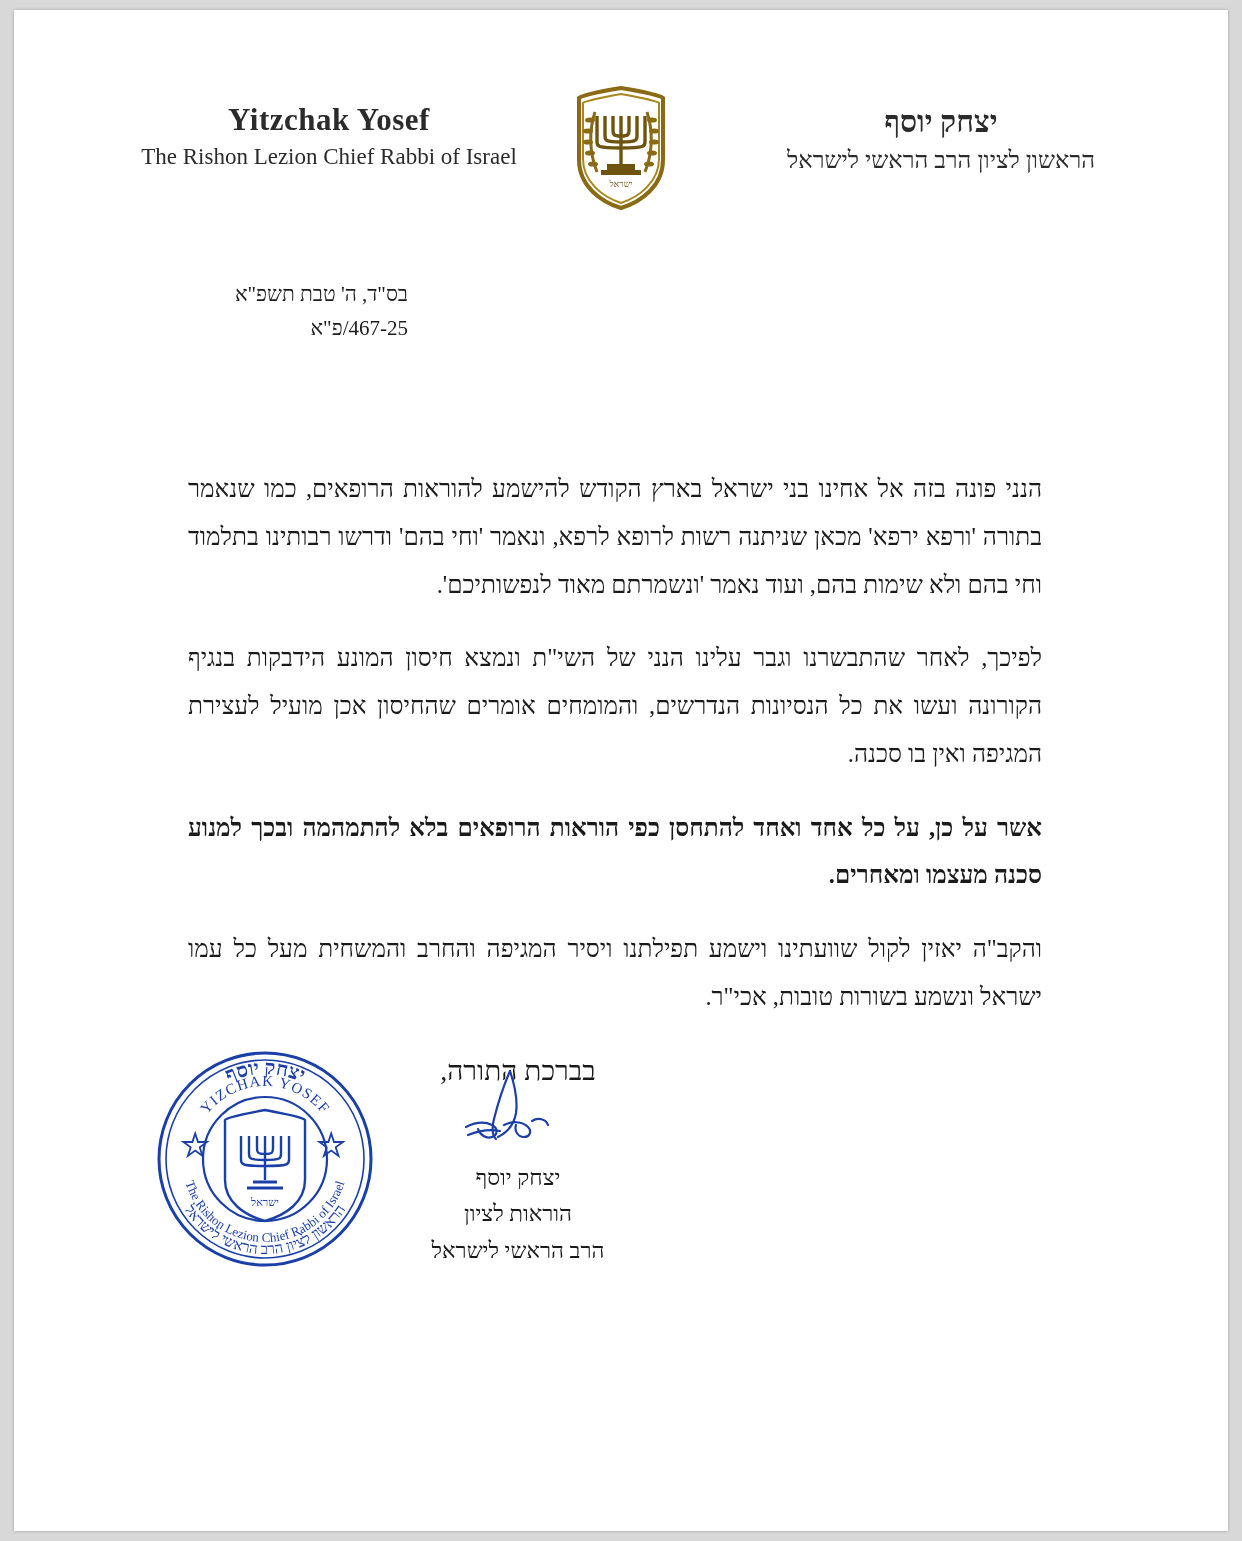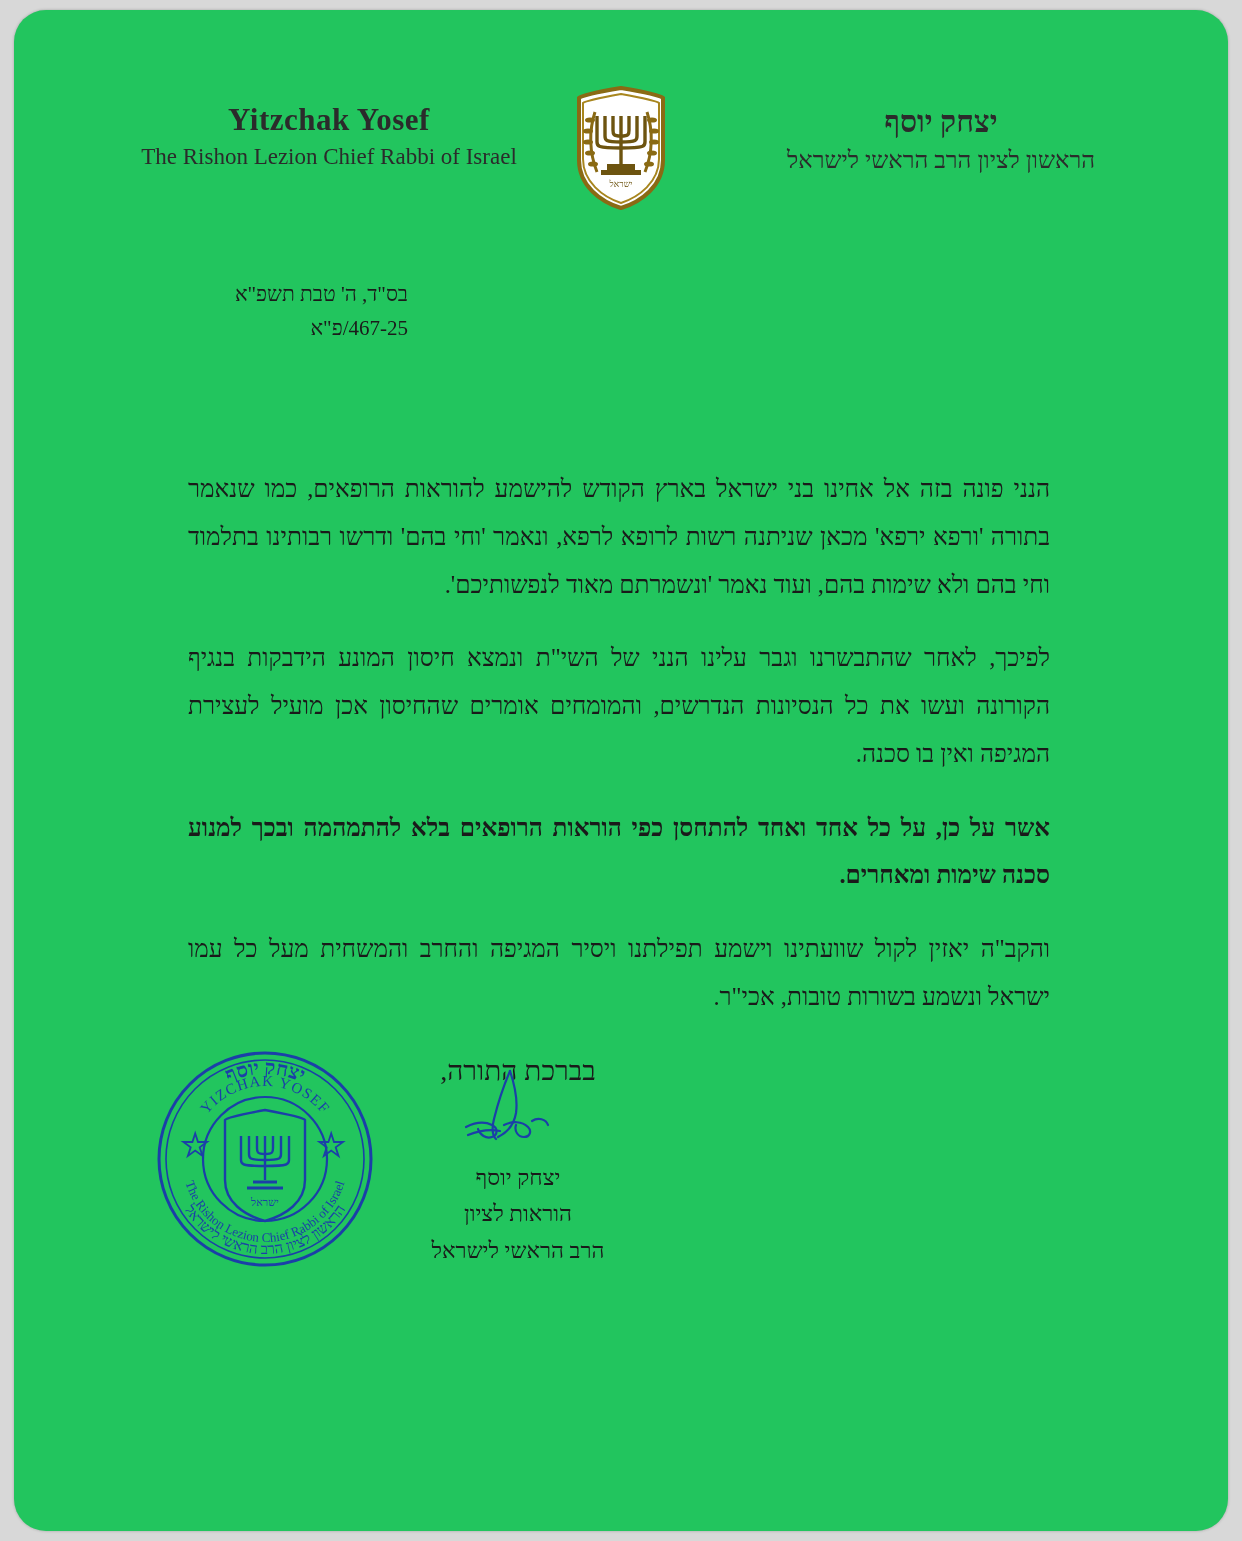--- a/index.html
+++ b/index.html
@@ -13,24 +13,23 @@
     font-family: "Liberation Serif", serif;
     overflow: hidden;
   }
 
   .page {
     position: absolute;
     left: 14px;
     top: 10px;
     width: 1214px;
     height: 1521px;
-    background: #22c55e;
+    background: #ffffff;
     box-shadow: 0 0 3px rgba(0,0,0,0.25);
     overflow: hidden;
-    border-radius: 32px;
   }
 
   
   .letterhead {
     position: absolute;
     top: 70px;
     left: 0;
     width: 100%;
     height: 140px;
   }
@@ -112,21 +111,21 @@
     top: 455px;
     right: 178px;
     width: 862px;
     direction: rtl;
     text-align: justify;
     color: #1a1a1a;
     font-size: 24.5px;
     line-height: 1.95;
   }
   .body-text p {
-    margin: 0 0 26px 0;
+    margin: 0 8px 26px 0;
   }
   .body-text p.bold {
     font-weight: bold;
   }
   .sign-greeting {
     position: absolute;
     top: 1045px;
     right: 590px;
     width: 240px;
     direction: rtl;
@@ -221,21 +220,21 @@
 
   <div class="meta">
     <div>בס"ד, ה' טבת תשפ"א</div>
     <div>467-25/פ"א</div>
   </div>
 
 
   <div class="body-text">
     <p>הנני פונה בזה אל אחינו בני ישראל בארץ הקודש להישמע להוראות הרופאים, כמו שנאמר בתורה 'ורפא ירפא' מכאן שניתנה רשות לרופא לרפא, ונאמר 'וחי בהם' ודרשו רבותינו בתלמוד וחי בהם ולא שימות בהם, ועוד נאמר 'ונשמרתם מאוד לנפשותיכם'.</p>
     <p>לפיכך, לאחר שהתבשרנו וגבר עלינו הנני של השי"ת ונמצא חיסון המונע הידבקות בנגיף הקורונה ועשו את כל הנסיונות הנדרשים, והמומחים אומרים שהחיסון אכן מועיל לעצירת המגיפה ואין בו סכנה.</p>
-    <p class="bold">אשר על כן, על כל אחד ואחד להתחסן כפי הוראות הרופאים בלא להתמהמה ובכך למנוע סכנה שימות ומאחרים.</p>
+    <p class="bold">אשר על כן, על כל אחד ואחד להתחסן כפי הוראות הרופאים בלא להתמהמה ובכך למנוע סכנה מעצמו ומאחרים.</p>
     <p>והקב"ה יאזין לקול שוועתינו וישמע תפילתנו ויסיר המגיפה והחרב והמשחית מעל כל עמו ישראל ונשמע בשורות טובות, אכי"ר.</p>
   </div>
 
   <div class="sign-greeting">בברכת התורה,</div>
 
   <svg class="signature-mark" viewBox="0 0 120 95">
     <g fill="none" stroke="#1b3fa8" stroke-width="2.2" stroke-linecap="round">
       <path d="M62 6 C56 20 50 38 46 54 C44 62 44 70 48 74"></path>
       <path d="M62 6 C66 18 70 34 68 48 C66 60 58 68 50 72"></path>
       <path d="M18 62 C26 58 36 56 44 60 C50 63 50 70 44 72 C38 74 32 70 30 64"></path>

